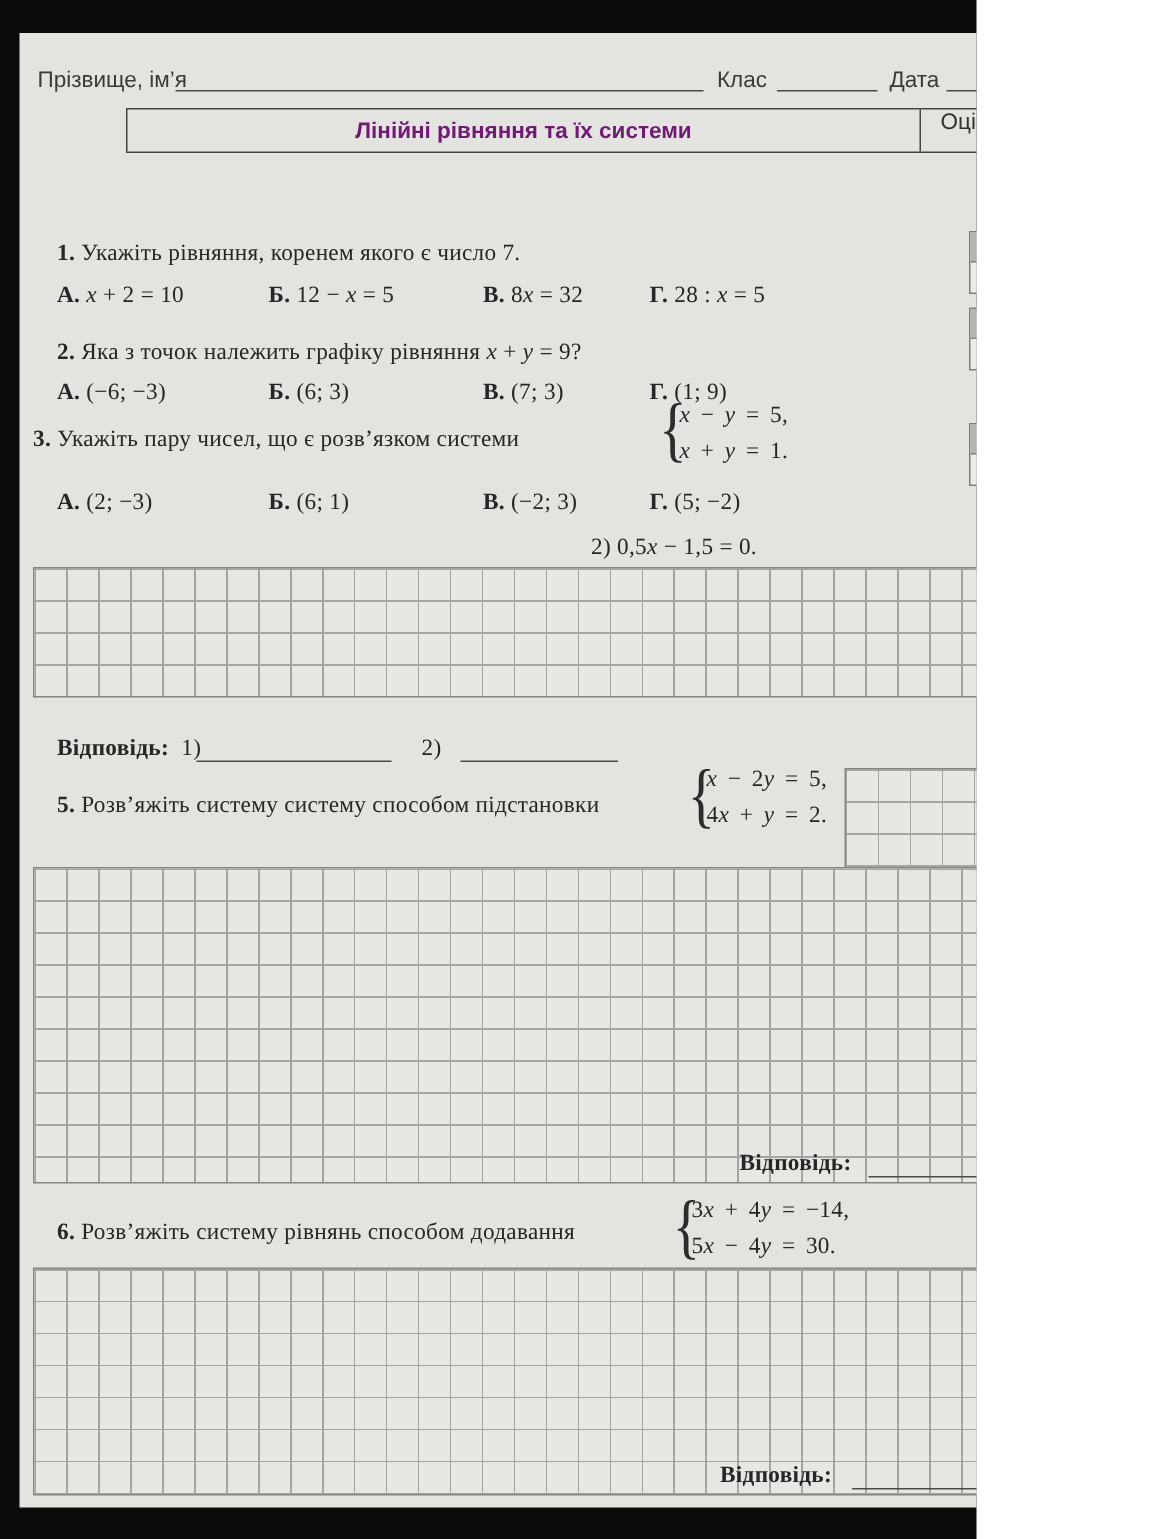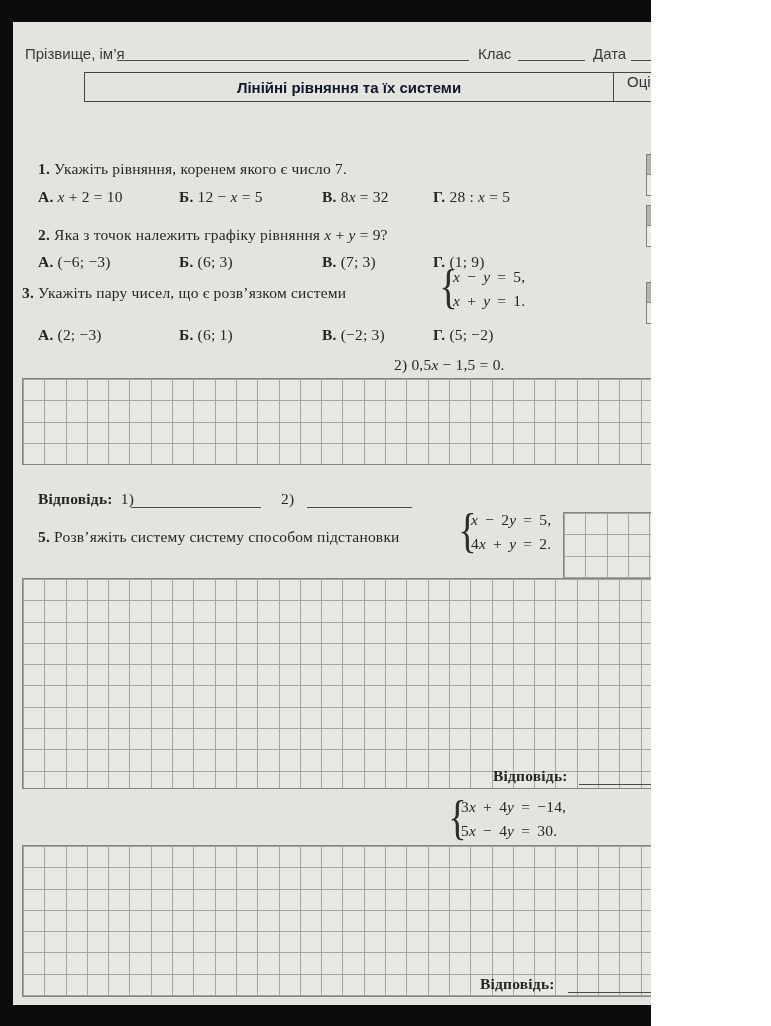--- a/index.html
+++ b/index.html
@@ -7,21 +7,21 @@
         font-family:"Liberation Serif",serif;}
   .page{position:absolute;left:13px;top:22px;width:729px;height:983px;background:#e3e3df;}
 
   
   .hlabel{position:absolute;font:15px "Liberation Sans",sans-serif;color:#3a3a3a;white-space:nowrap;}
   .uline{position:absolute;border-bottom:1.6px solid #4a4a48;}
 
   
   .tbox{position:absolute;left:71px;top:50px;width:656px;height:28px;border:1.5px solid #454543;display:flex;}
   .tbox-left{width:528px;border-right:1.5px solid #454543;display:flex;align-items:center;justify-content:center;
-             font:bold 15px "Liberation Sans",sans-serif;color:#0f172a;}
+             font:bold 15px "Liberation Sans",sans-serif;color:#701a75;}
   .tbox-right{flex:1;display:flex;align-items:flex-start;padding-left:13px;
               font:15px "Liberation Sans",sans-serif;color:#333;}
   .grade-line{display:inline-block;width:44px;border-bottom:1.6px solid #4a4a48;height:12px;margin-left:6px;}
 
   
   .abcg{position:absolute;left:633px;width:86px;border:1px solid #7e7e7a;background:#ebebe8;}
   .abcg-head{display:flex;height:19px;background:#b4b4b0;border-bottom:1px solid #8a8a86;}
   .abcg-head span{flex:1;text-align:center;font:14px/19px "Liberation Sans",sans-serif;color:#2e2e2e;}
   .abcg-cells{display:flex;height:20px;}
   .abcg-cells span{flex:1;border-right:1px solid #9a9a96;}
@@ -150,20 +150,23 @@
     <span class="brace" style="left:443px;top:484px">{</span>
     <div class="q sys" style="left:458px;top:489px"><i>x</i> − 2<i>y</i> = 5,</div>
     <div class="q sys" style="left:458px;top:513px">4<i>x</i> + <i>y</i> = 2.</div>
 
     <div class="grid" style="left:550px;top:490px;width:169px;height:66px"></div>
     <div class="grid" style="left:9px;top:556px;width:710px;height:209px"></div>
 
     <div class="q vid" style="left:480px;top:745px">Відповідь:</div>
     <span class="uline" style="left:566px;top:745px;width:162px;height:17px"></span>
 
+    <div class="q" style="left:25px;top:791px">
+      <b>6.</b> <span>Розв’яжіть систему рівнянь способом додавання</span>
+    </div>
     <span class="brace" style="left:433px;top:771px">{</span>
     <div class="q sys" style="left:448px;top:776px">3<i>x</i> + 4<i>y</i> = −14,</div>
     <div class="q sys" style="left:448px;top:800px">5<i>x</i> − 4<i>y</i> = 30.</div>
 
     <div class="grid" style="left:9px;top:823px;width:710px;height:150px"></div>
 
     <div class="q vid" style="left:467px;top:953px">Відповідь:</div>
     <span class="uline" style="left:555px;top:953px;width:177px;height:17px"></span>
 
   </div>

